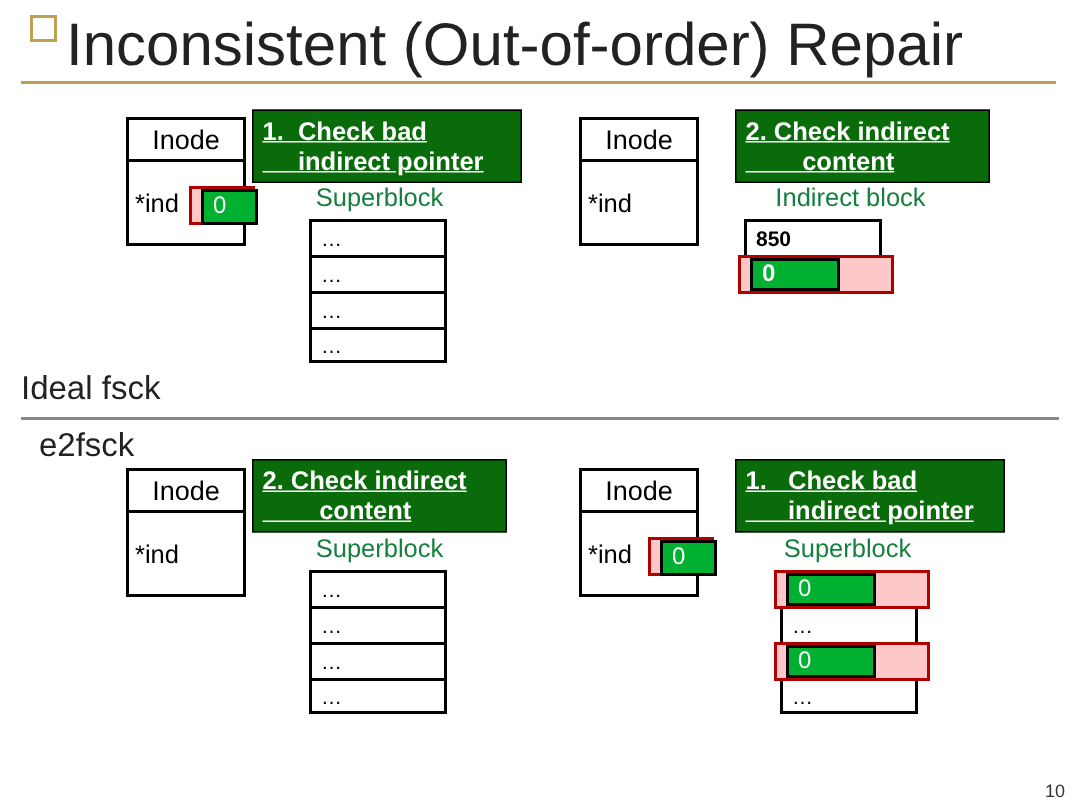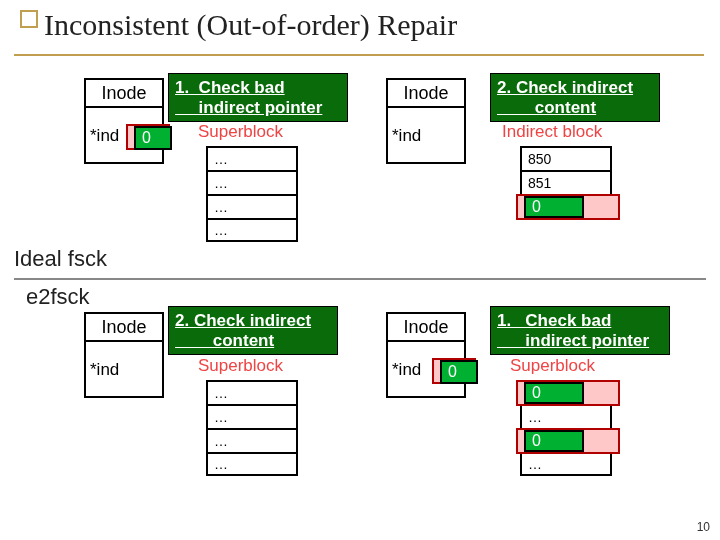--- a/index.html
+++ b/index.html
@@ -1,31 +1,31 @@
 <!DOCTYPE html>
 <html><head>
 <meta charset="utf-8">
 <style>
   * { box-sizing: border-box; margin: 0; padding: 0; }
   body { width: 720px; height: 540px; background: #fff; font-family: Arial, sans-serif; position: relative; }
   .title-bar { position: absolute; left: 0; top: 8px; width: 720px; }
   .title-accent { position: absolute; left: 20px; top: 2px; width: 18px; height: 18px; border: 2px solid #c0a050; }
-  .title-text { position: absolute; left: 44px; top: 0; font-size: 30px; color: #222; font-family: Liberation Serif, serif; }
+  .title-text { position: absolute; left: 44px; top: 0; font-size: 40px; color: #222; }
   .title-line { position: absolute; left: 14px; top: 46px; width: 690px; height: 2px; background: #c0a050; }
 
   .abs { position: absolute; }
 
   .inode-box { border: 2px solid #000; background: #fff; font-size: 18px; display: flex; align-items: center; justify-content: center; }
   .zero-bubble { position: absolute; border: 2px solid #000; background: #00b030; color: #fff; font-size: 16px; display: flex; align-items: center; padding-left: 6px; }
   .red-slot { position: absolute; border: 2px solid #b00000; background: #ffc8c8; }
 
   .green-panel { position: absolute; background: #0a6b0a; font-size: 17px; line-height: 1.15; padding: 4px 6px; border: 1px solid #000; }
   .green-panel .txt { color: #fff; font-weight: bold; text-decoration: underline; }
 
-  .block-hdr { position: absolute; font-size: 17px; color: #ef4444; }
+  .block-hdr { position: absolute; font-size: 17px; color: #15803d; text-align: center; }
   .list-stack .cell { border: 2px solid #000; border-bottom: none; width: 92px; height: 24px; font-size: 14px; padding-left: 6px; display: flex; align-items: center; background: #fff; }
   .list-stack .cell:last-child { border-bottom: 2px solid #000; }
   .list-stack { position: absolute; display: flex; flex-direction: column; }
 
   .section-label { position: absolute; font-size: 22px; color: #222; }
 
   .divider { position: absolute; height: 2px; background: #888; }
 
   .slide-num { position: absolute; right: 10px; bottom: 6px; font-size: 12px; color: #333; }
 </style>
@@ -71,23 +71,22 @@
 <div class="abs" style="left:386px; top:108px; width:80px; height:56px; border:2px solid #000; border-top:none;"></div>
 <div class="abs" style="left:392px; top:126px; font-size:17px;">*ind</div>
 
 <div class="green-panel" style="left:490px; top:73px; width:170px;">
   <span class="txt" style="white-space:pre;">2. Check indirect
         content</span>
 </div>
 
 <div class="block-hdr" style="left:502px; top:122px; width:130px;">Indirect block</div>
 
-<div class="list-stack" style="left:520px; top:146px;">
+<div class="list-stack" style="left:496px; top:146px;font-weight:bold;">
   <div class="cell">850</div>
-  <div class="cell">851</div>
   <div class="cell" style="position:relative;">
     <span style="position:absolute; left:-6px; top:-2px; width:104px; height:26px; border:2px solid #b00000; background:#ffc8c8;"></span>
     <span class="zero-bubble" style="left:2px; top:0px; width:60px; height:22px; position:absolute;">
         <span>0</span>
       </span>
   </div>
 </div>
 
 <div class="section-label" style="left:14px; top:246px;">Ideal fsck</div>
 <div class="divider" style="left:14px; top:278px; width:692px;"></div>

